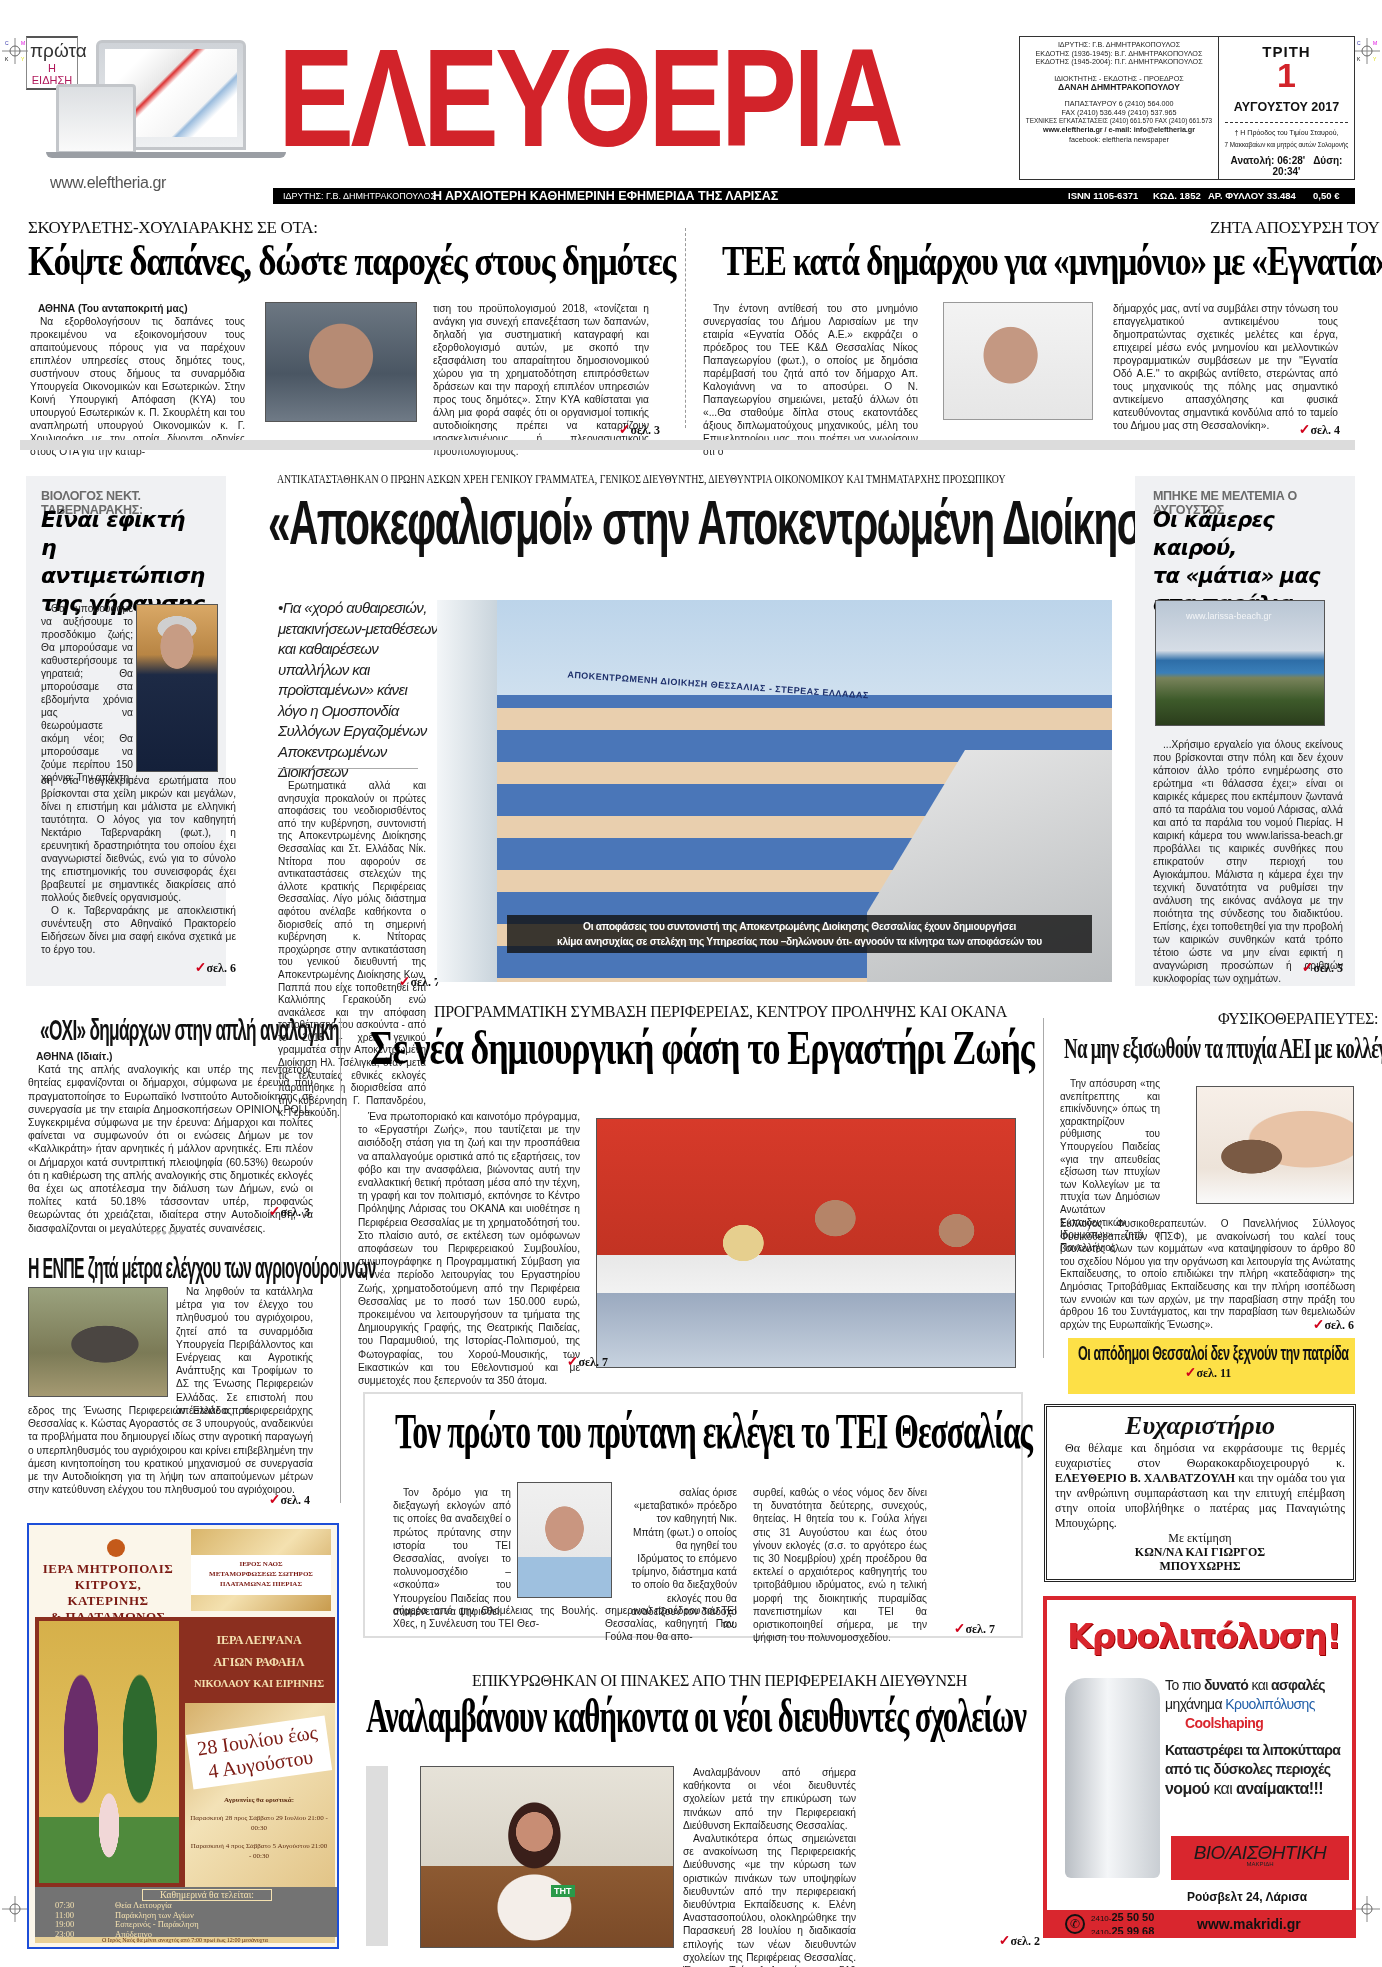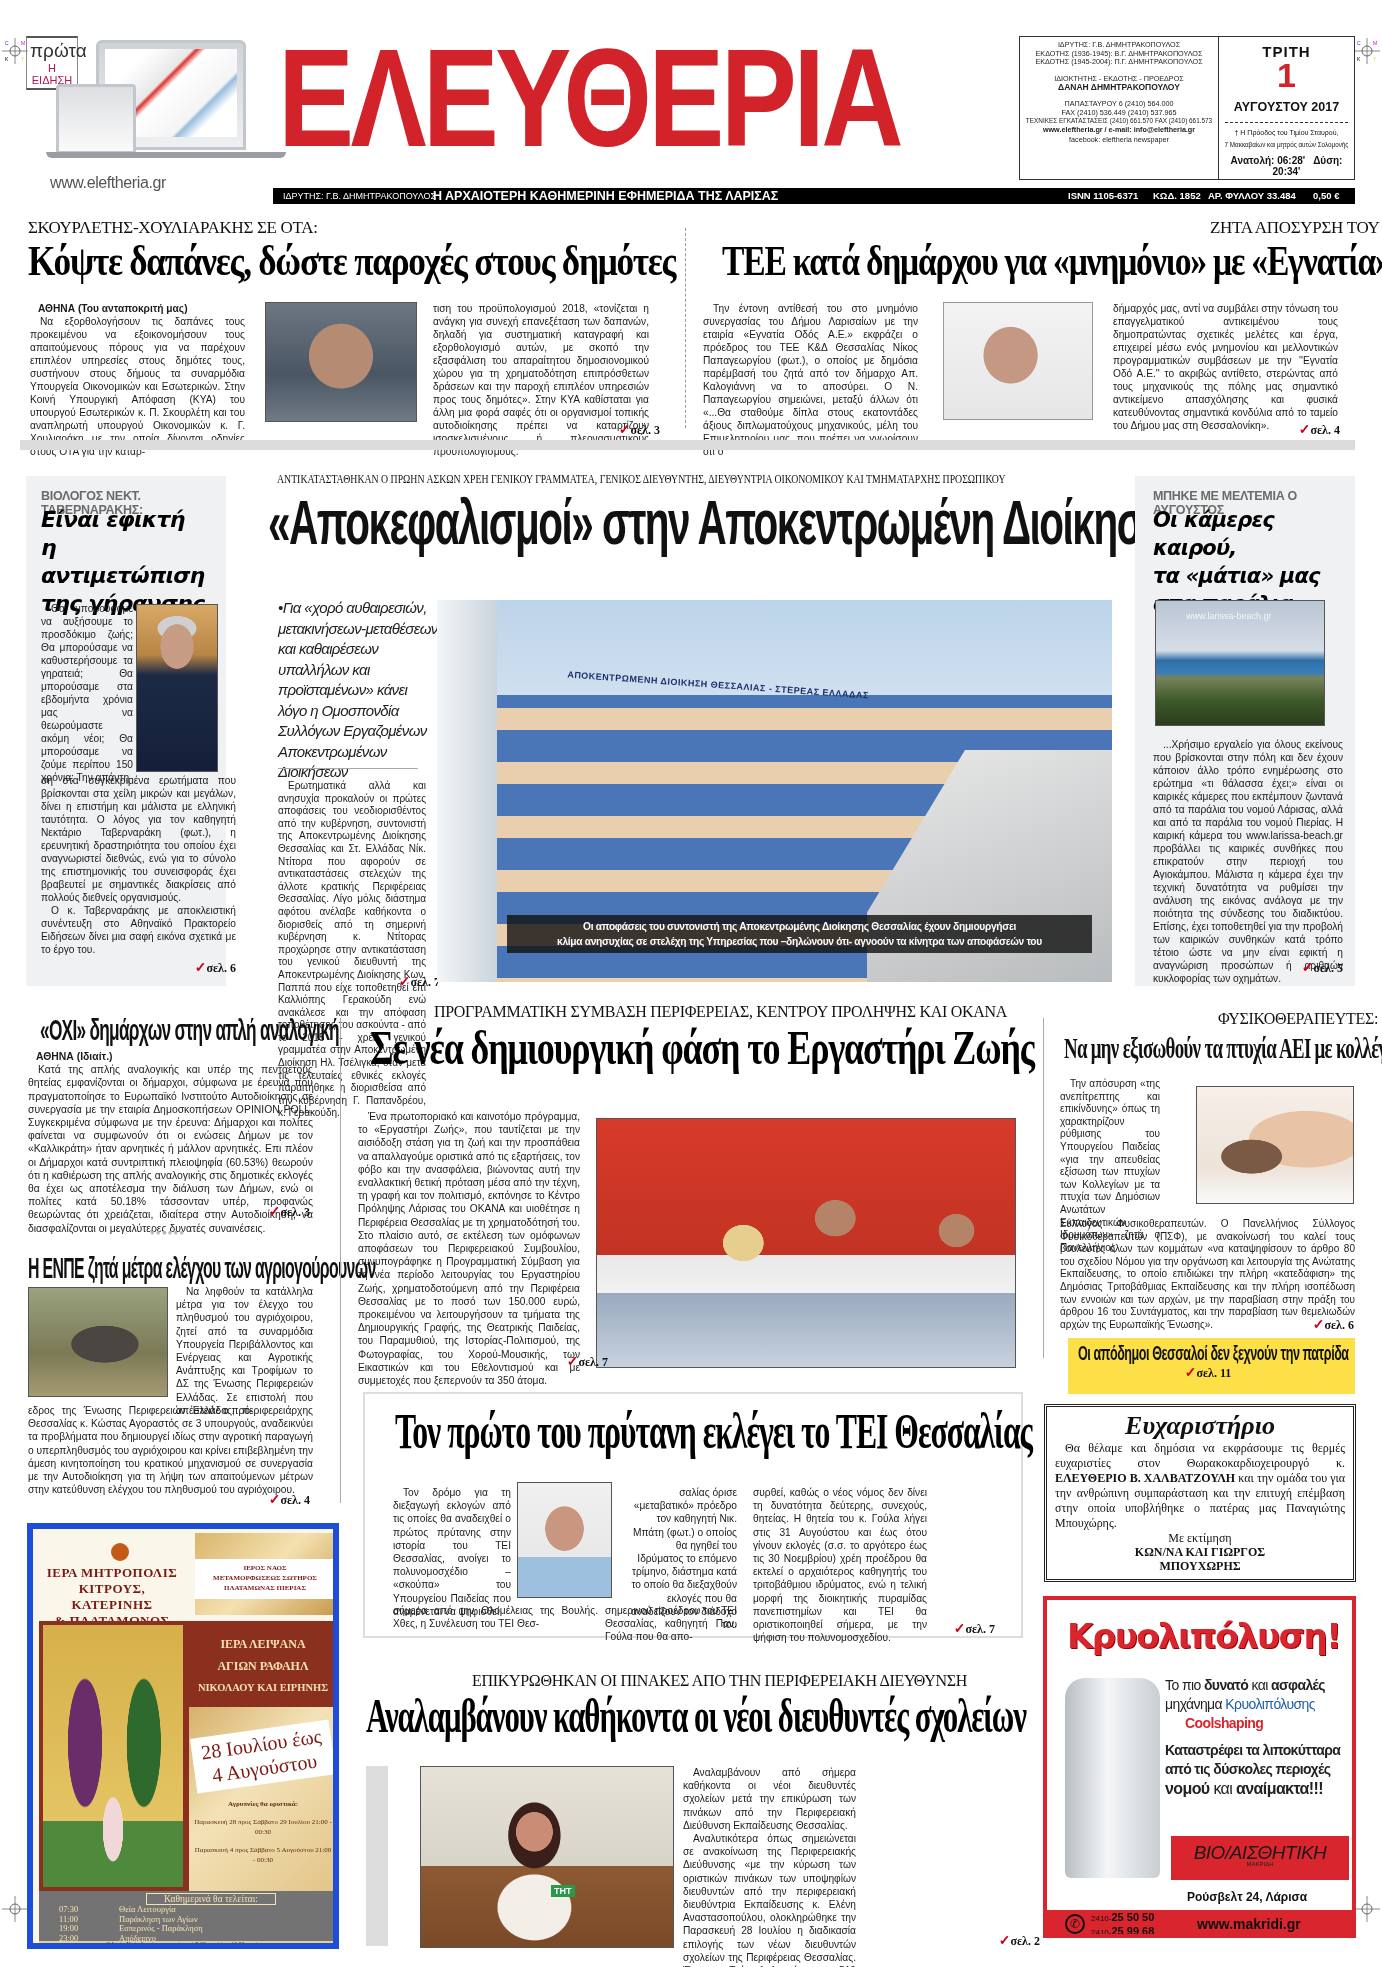--- a/index.html
+++ b/index.html
@@ -284,21 +284,21 @@
   <div class="abs photo" style="left:420px;top:1766px;width:254px;height:182px;background:radial-gradient(ellipse 12% 18% at 45% 36%,#c88d74 60%,transparent 62%),radial-gradient(ellipse 17% 30% at 45% 38%,#3a1f1a 60%,transparent 62%),radial-gradient(ellipse 24% 30% at 45% 78%,#f4eee9 60%,transparent 62%),linear-gradient(#e6e2d8,#d9d4c8 55%,#8d5a32 55%,#7a4a28);">
     <div class="abs" style="left:130px;top:118px;background:#2a9a4a;color:#fff;font-size:9px;font-weight:bold;padding:1px 3px;">ΤΗΤ</div>
   </div>
   <div class="abs body-text" style="left:683px;top:1766px;width:173px;font-size:10.2px;line-height:13.2px;">
     <p>Αναλαμβάνουν από σήμερα καθήκοντα οι νέοι διευθυντές σχολείων μετά την επικύρωση των πινάκων από την Περιφερειακή Διεύθυνση Εκπαίδευσης Θεσσαλίας.</p>
     <p>Αναλυτικότερα όπως σημειώνεται σε ανακοίνωση της Περιφερειακής Διεύθυνσης «με την κύρωση των οριστικών πινάκων των υποψηφίων διευθυντών από την περιφερειακή διευθύντρια Εκπαίδευσης κ. Ελένη Αναστασοπούλου, ολοκληρώθηκε την Παρασκευή 28 Ιουλίου η διαδικασία επιλογής των νέων διευθυντών σχολείων της Περιφέρειας Θεσσαλίας. Έτσι την Τρίτη 1 Αυγούστου οι 519 διευθυντές της Α/μιας και Δ/μιας Εκπαίδευσης θα αναλάβουν τα καθήκοντά τους.</p>
   </div>
   <div class="abs page-ref" style="left:990px;top:1932px;width:50px;"><span class="chk">✓</span><span>σελ. 2</span></div>
 </article>
 
-<div class="abs" style="left:27px;top:1523px;width:312px;height:426px;border:6px solid #1d4ed8;background:#fbf6ea;overflow:hidden;font-family:'Liberation Serif',serif;">
+<div class="abs" style="left:27px;top:1523px;width:312px;height:426px;border:2px solid #1d4ed8;background:#fbf6ea;overflow:hidden;font-family:'Liberation Serif',serif;">
   <div class="abs" style="left:78px;top:14px;width:18px;height:18px;border-radius:50%;background:#c45a1a;"></div>
   <div class="abs" style="left:4px;top:36px;width:150px;text-align:center;color:#7b1a13;font-weight:bold;font-size:13px;line-height:16px;letter-spacing:0.5px;">
     <div>ΙΕΡΑ ΜΗΤΡΟΠΟΛΙΣ</div>
     <div>ΚΙΤΡΟΥΣ, ΚΑΤΕΡΙΝΗΣ</div>
     <div>&amp; ΠΛΑΤΑΜΩΝΟΣ</div>
   </div>
   <div class="abs" style="left:162px;top:4px;width:140px;height:82px;background:linear-gradient(135deg,#d9b56a,#f4e1b0 50%,#c89b4d);"></div>
   <div class="abs" style="left:162px;top:30px;width:140px;height:40px;background:#fff;text-align:center;color:#7b1a13;font-size:7px;line-height:10px;padding-top:4px;font-weight:bold;">
     <div>ΙΕΡΟΣ ΝΑΟΣ</div>
     <div>ΜΕΤΑΜΟΡΦΩΣΕΩΣ ΣΩΤΗΡΟΣ</div>

